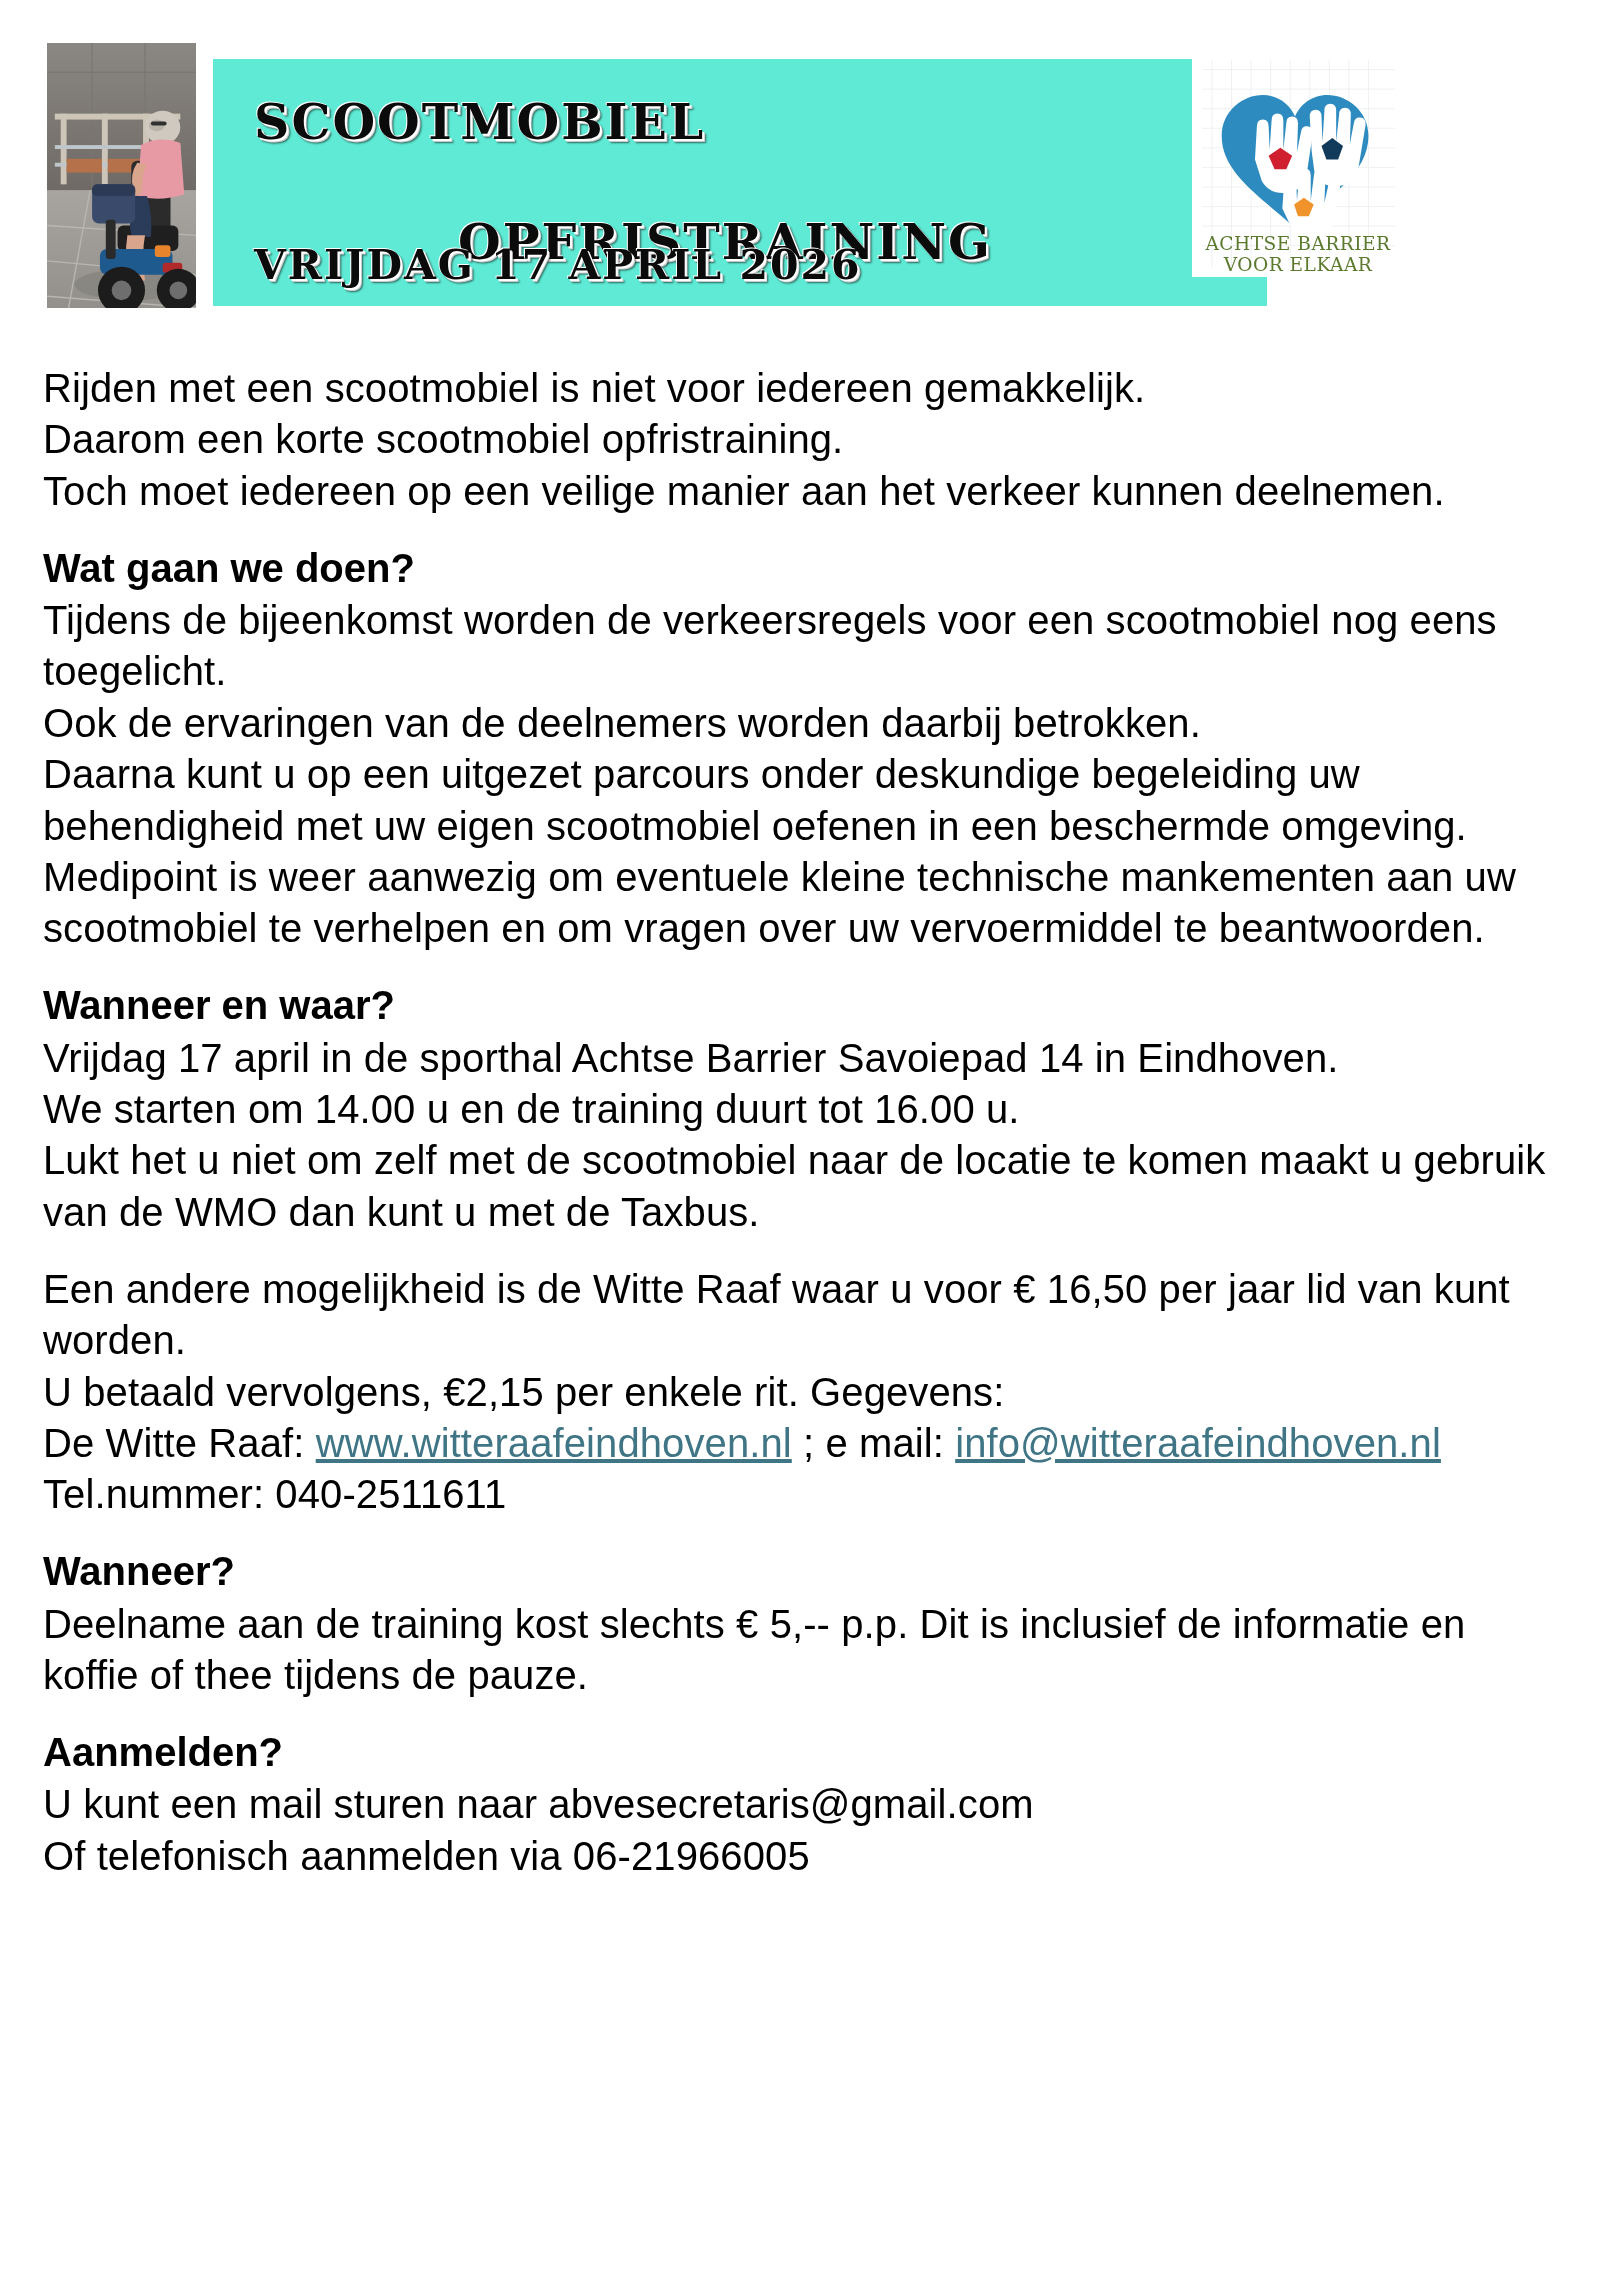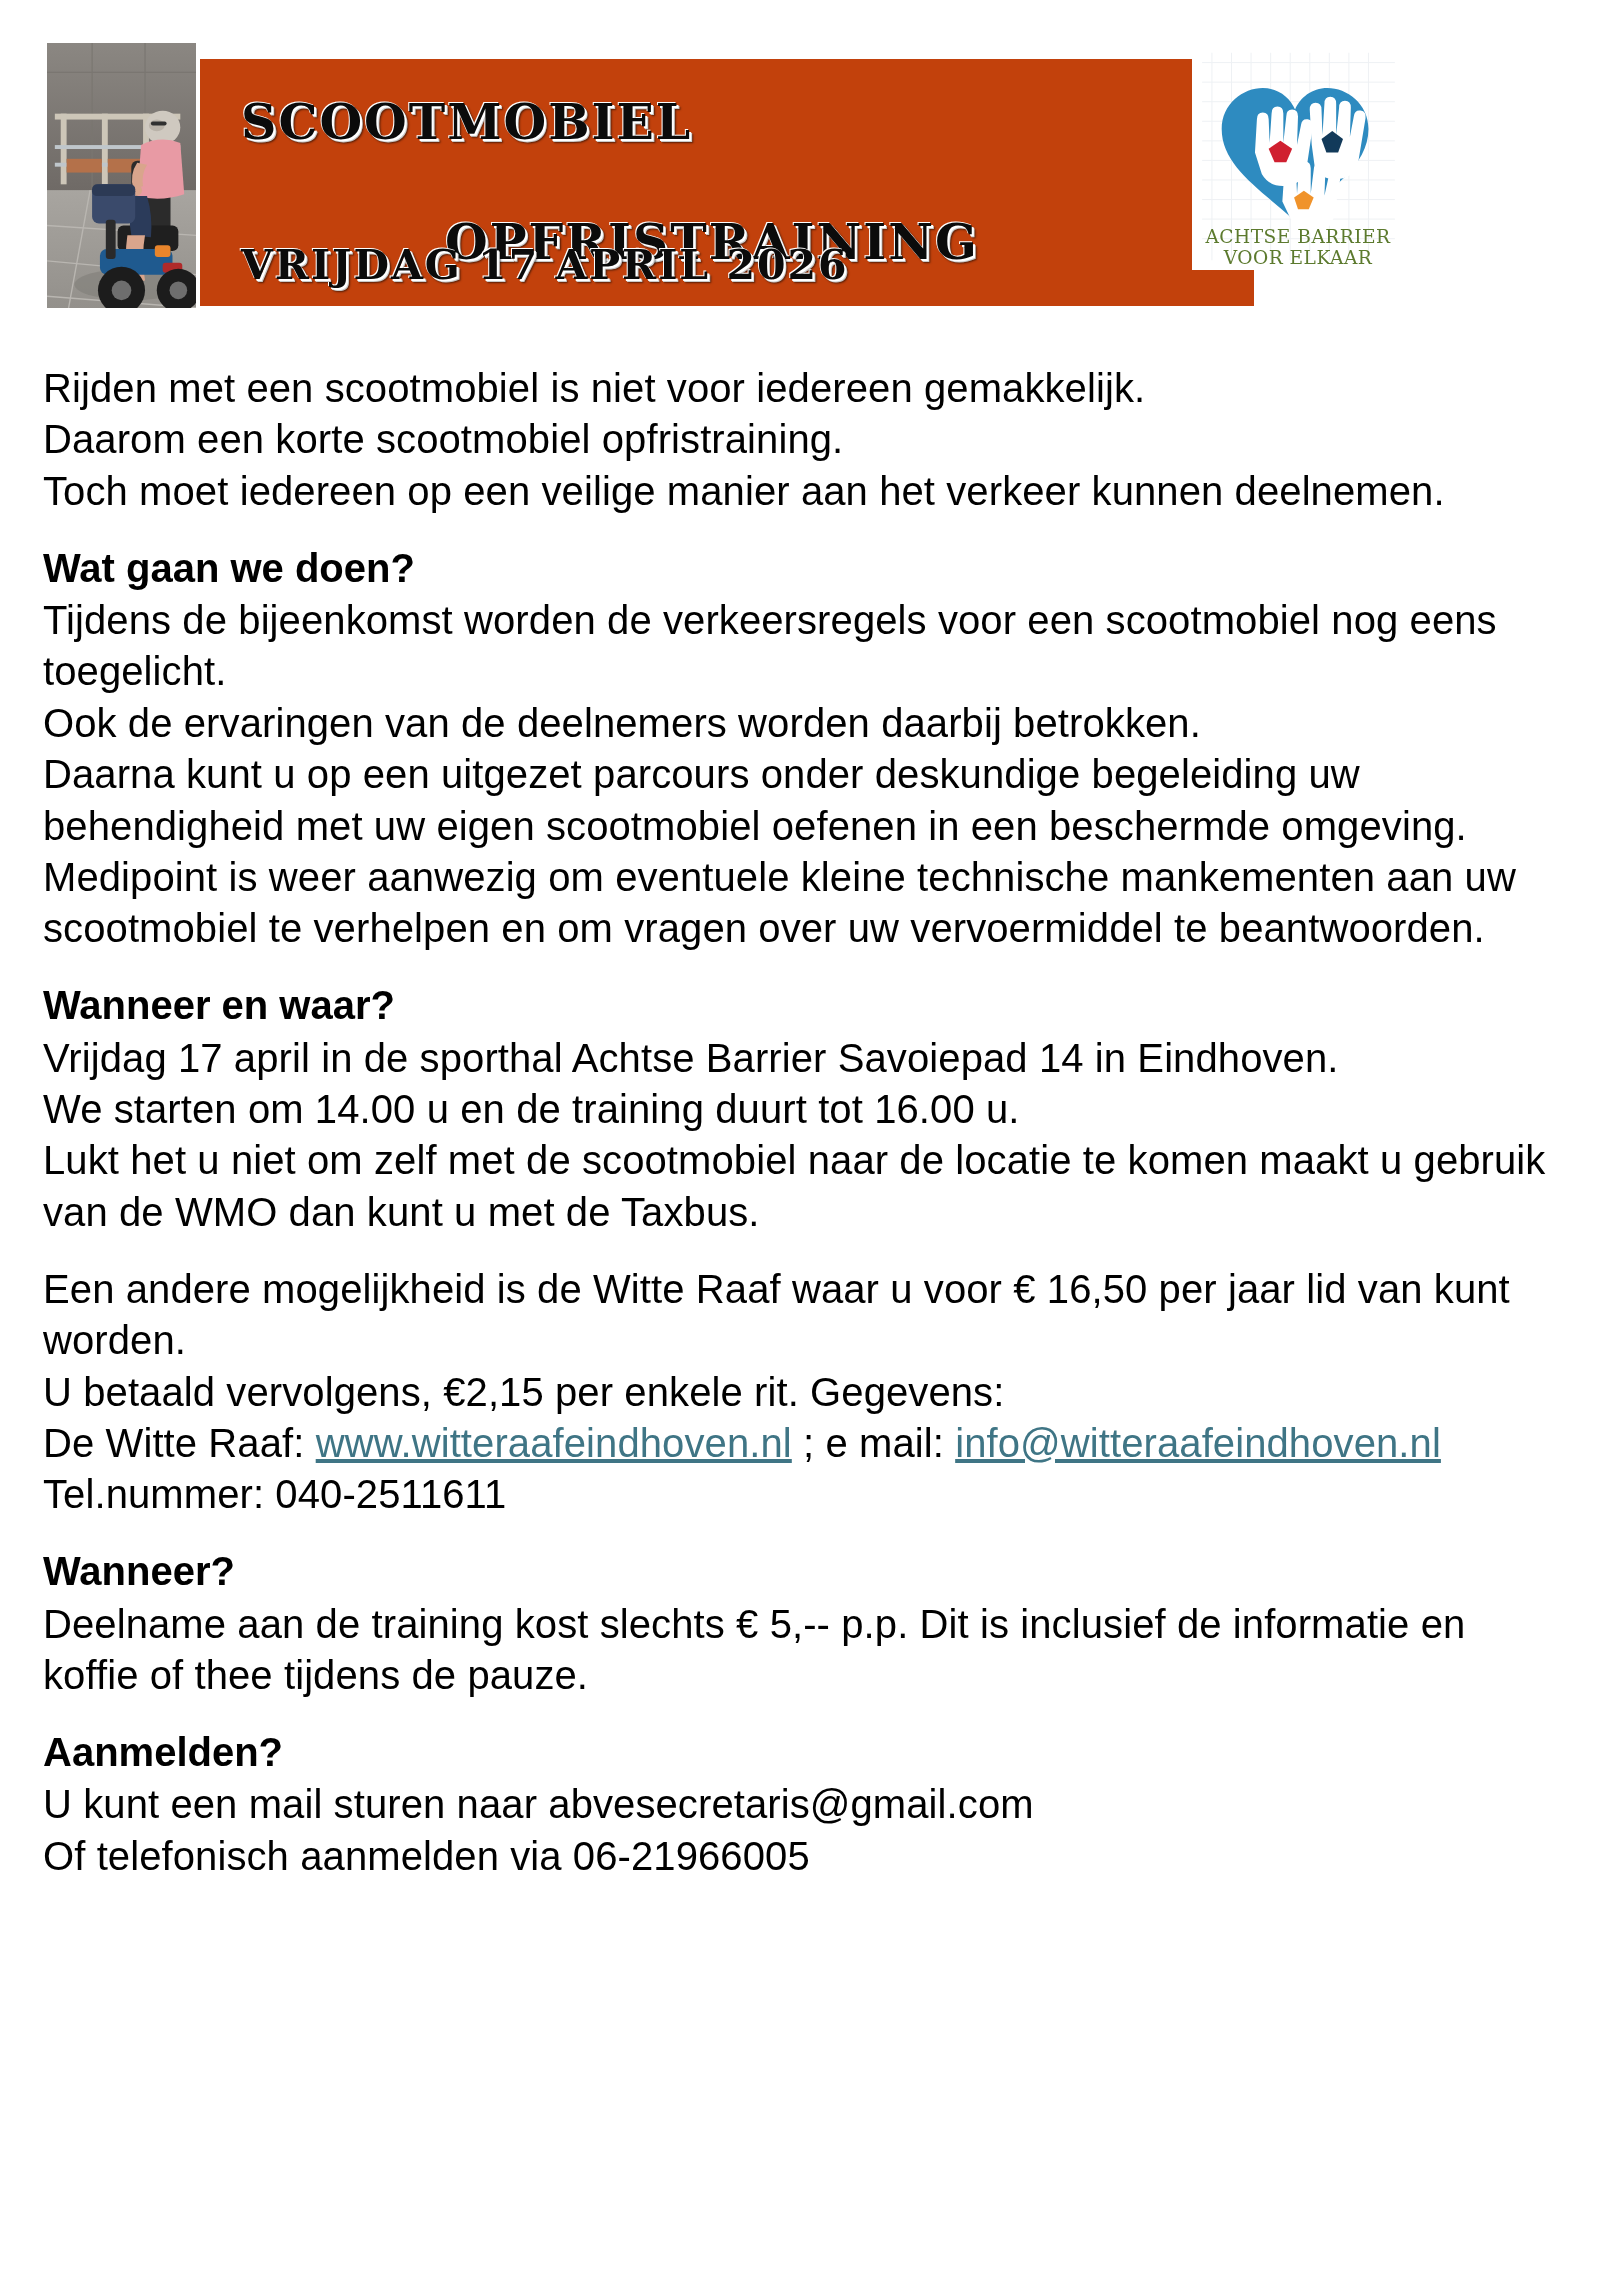--- a/index.html
+++ b/index.html
@@ -39,25 +39,25 @@
     top: 0px;
     width: 149px;
     height: 265px;
     overflow: hidden;
     background: #8d8a86;
   }
   .photo-svg { display: block; width: 149px; height: 265px; }
 
   .header-banner {
     position: absolute;
-    left: 153px;
+    left: 166px;
     top: 15.7px;
     width: 1054px;
     height: 247px;
-    background: #c2410c;
+    background: #5eead4;
   }
 
   .title-line {
     font-family: "DejaVu Serif", "Liberation Serif", serif;
     font-weight: 700;
     letter-spacing: 2px;
     color: #0b0b0b;
     white-space: nowrap;
     text-shadow:
        2px 2px 0 #ffffff,
@@ -82,21 +82,21 @@
   .title-3 {
     position: absolute;
     left: 41px;
     top: 186px;
     font-size: 41px;
   }
 
   .header-logo {
     position: absolute;
     left: 1145px;
-    top: 0px;
+    top: 7px;
     width: 213px;
     height: 227px;
     background: #ffffff;
     overflow: hidden;
   }
   .logo-svg { display: block; width: 213px; height: 227px; }
 
   
   .content {
     position: absolute;

